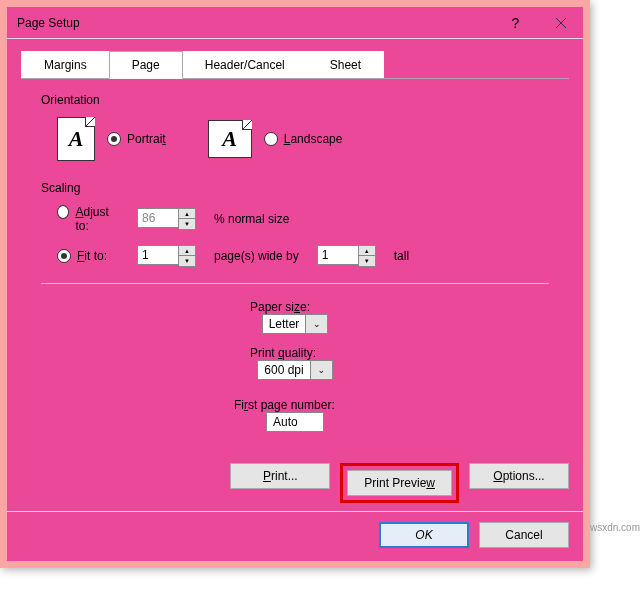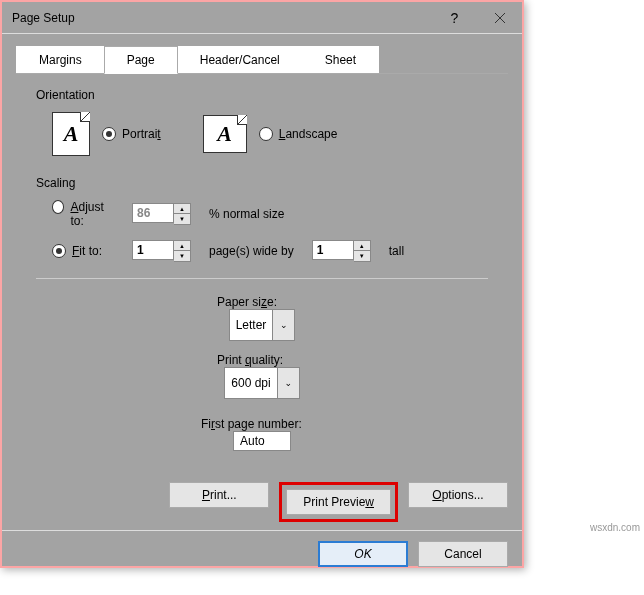--- a/index.html
+++ b/index.html
@@ -1,17 +1,17 @@
 <!DOCTYPE html>
 <html><head>
 <meta charset="utf-8">
 <style>
 * { box-sizing: border-box; font-family: 'Segoe UI', Tahoma, sans-serif; font-size: 12px; }
 body { margin: 0; padding: 0; background: #fff; width: 644px; height: 595px; position: relative; }
-.dialog { width: 524px; height: 568px; border: 2px solid #fca5a5; background: #a3a3a3; position: absolute; top: 0; left: 0; box-shadow: 2px 2px 8px rgba(0,0,0,0.3); }
+.dialog { width: 590px; height: 568px; border: 7px solid #fca5a5; background: #ec4899; position: absolute; top: 0; left: 0; box-shadow: 2px 2px 8px rgba(0,0,0,0.3); }
 .titlebar { height: 32px; display: flex; align-items: center; padding: 0 0 0 10px; border-bottom: 1px solid #ddd; }
 .titlebar-text { flex: 1; font-size: 12px; }
 .titlebar-btn { width: 45px; height: 32px; display: flex; align-items: center; justify-content: center; font-size: 14px; }
 .titlebar-btn svg { width: 12px; height: 12px; }
 .tabs { display: flex; margin: 12px 0 0 14px; position: relative; }
 .tab { padding: 6px 22px; border: 1px solid #aaa; border-bottom: none; background: #fff; position: relative; margin-right: -1px; font-size: 12px; }
 .tab.active { background: #fff; z-index: 2; border-bottom: 1px solid #fff; }
 .tab.inactive { background: #fff; border: 1px solid transparent; }
 .content { padding: 14px 20px 0 20px; border-top: 1px solid #aaa; margin: 0 14px 0 14px; position: relative; top: -1px; }
 .section-label { font-size: 12px; margin-bottom: 10px; }
@@ -20,30 +20,30 @@
 .page-icon.landscape { width: 44px; height: 38px; }
 .page-icon .fold { position: absolute; top: -1px; right: -1px; width: 10px; height: 10px; background: linear-gradient(135deg, #fff 0%, #fff 48%, #333 50%, #fff 52%, #fff 100%); border-left: 1px solid #333; border-bottom: 1px solid #333; }
 .page-icon .letter { position: absolute; top: 50%; left: 50%; transform: translate(-50%, -50%); font-family: 'Times New Roman', serif; font-size: 22px; font-weight: bold; font-style: italic; }
 .radio-group { display: flex; align-items: flex-start; gap: 6px; }
 .radio { width: 14px; height: 14px; border: 1px solid #333; border-radius: 50%; display: inline-flex; align-items: center; justify-content: center; background: #fff; }
 .radio.checked::after { content: ''; width: 6px; height: 6px; background: #333; border-radius: 50%; }
 .scaling-section { margin-top: 12px; }
 .scaling-row { display: flex; align-items: center; gap: 18px; padding-left: 16px; margin-bottom: 12px; }
 .label-fixed { width: 62px; }
 .spinner { display: flex; align-items: stretch; }
-.spinner input { width: 42px; height: 20px; border: 1px solid #888; padding: 0 4px; text-align: left; font-size: 12px; background: #fff; font-weight: bold; }
+.spinner input { width: 42px; height: 20px; border: 1px solid #888; padding: 0 4px; text-align: left; font-size: 12px; background: #fff; }
 .spinner input.disabled { color: #888; }
 .spinner-btns { display: flex; flex-direction: column; border: 1px solid #888; border-left: none; }
 .spinner-btn { width: 16px; height: 10px; background: #e5e5e5; display: flex; align-items: center; justify-content: center; font-size: 6px; line-height: 1; }
 .spinner-btn:first-child { border-bottom: 1px solid #888; }
 .divider { border-top: 1px solid #ccc; margin: 16px 0 16px 0; }
 .form-row { display: flex; align-items: center; margin-bottom: 12px; flex-direction: column; }
 .form-label { width: 90px; }
 .dropdown { flex: 1; display: flex; height: 22px; }
-.dropdown-val { flex: 1; border: 1px solid #888; padding: 8px 6px; background: #fff; display: flex; align-items: center; }
+.dropdown-val { flex: 1; border: 1px solid #888; padding: 2px 6px; background: #fff; display: flex; align-items: center; }
 .dropdown-btn { width: 22px; border: 1px solid #888; border-left: none; background: #e5e5e5; display: flex; align-items: center; justify-content: center; }
 .text-input { width: 58px; height: 20px; border: 1px solid #888; padding: 2px 6px; background: #fff; display: flex; align-items: center; }
 .button-row { display: flex; justify-content: flex-end; gap: 10px; padding: 0 14px; margin-top: 30px; }
 .btn { min-width: 100px; height: 26px; border: 1px solid #aaa; background: #e5e5e5; display: flex; align-items: center; justify-content: center; padding: 0 16px; }
 .highlight-box { border: 3px solid #d00; padding: 4px; }
 .bottom-row { display: flex; justify-content: flex-end; gap: 10px; padding: 10px 14px; border-top: 1px solid #ddd; margin-top: 8px; }
 .btn-ok { border: 2px solid #2b7cd3; background: #e5eef8; min-width: 90px; font-style: italic; }
 .btn-cancel { min-width: 90px; }
 .underline { text-decoration: underline; }
 .watermark { position: absolute; bottom: 62px; right: 4px; font-size: 10px; color: #999; pointer-events: none; }

